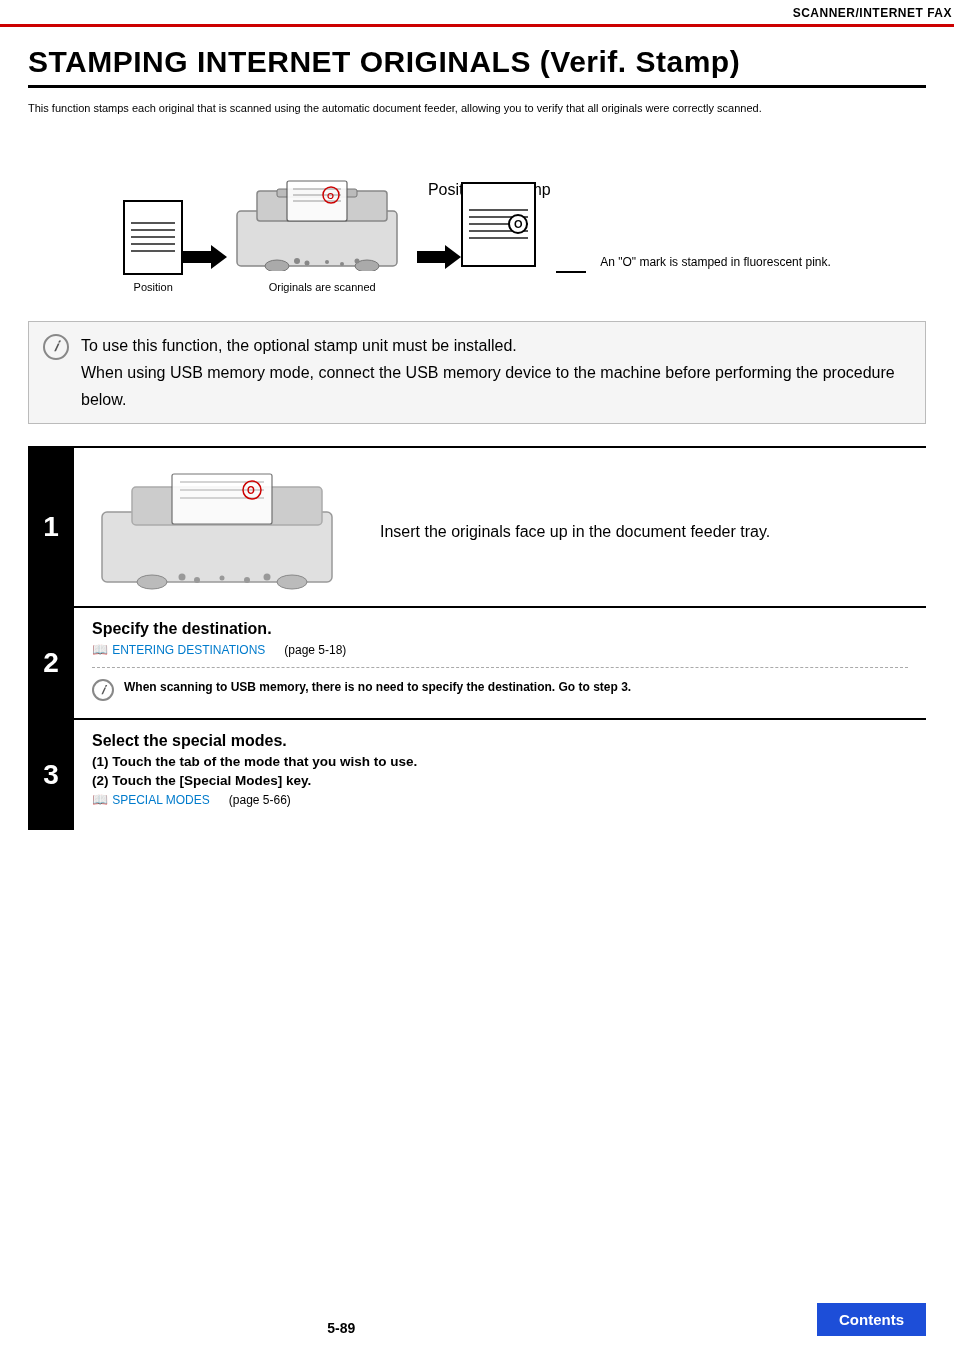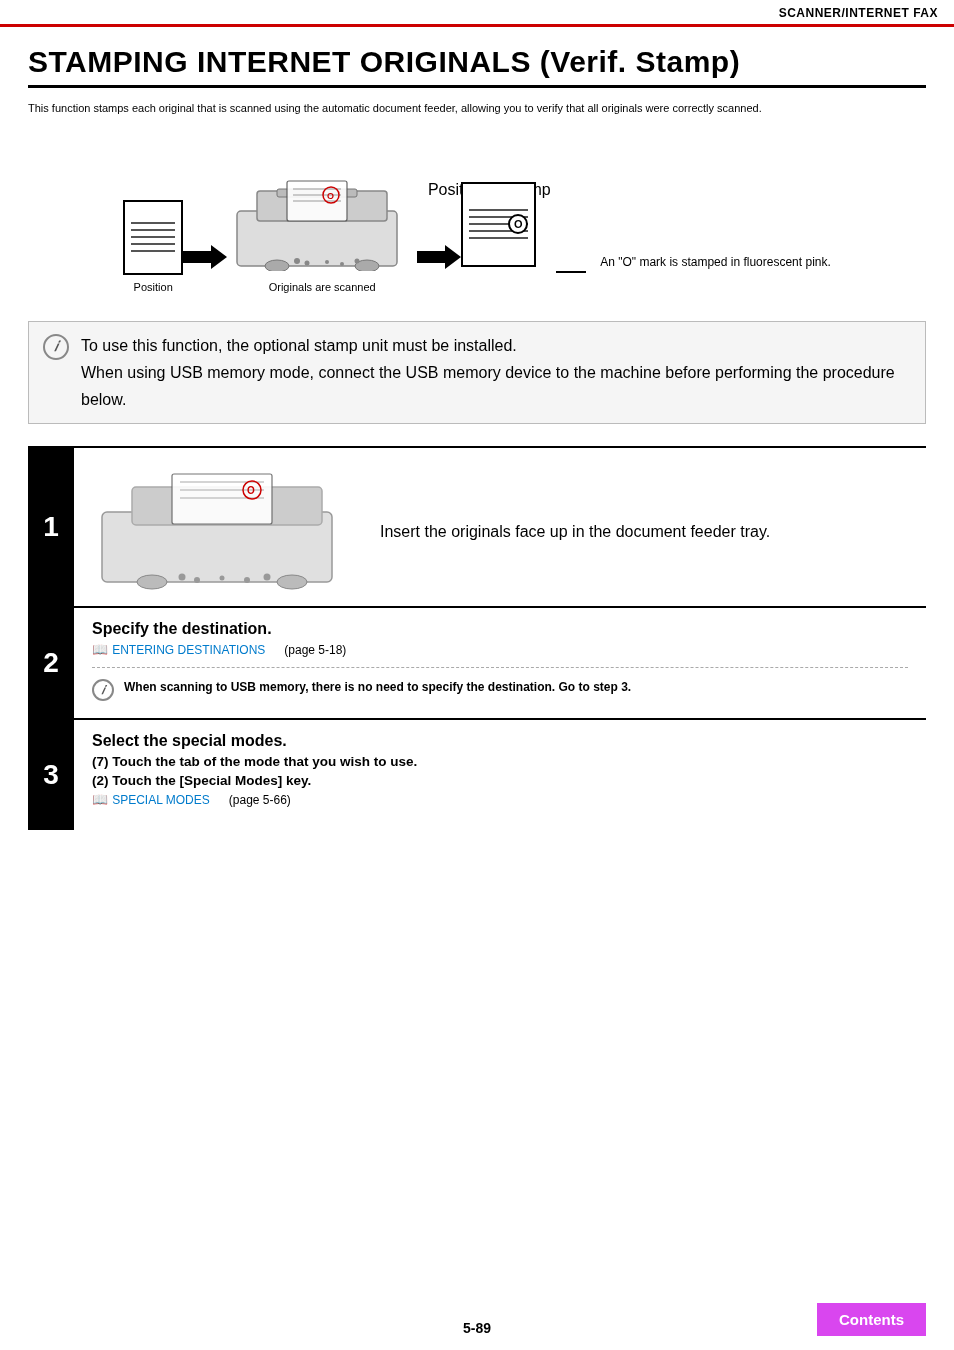--- a/index.html
+++ b/index.html
@@ -10,21 +10,21 @@
       font-family: Arial, Helvetica, sans-serif;
       font-size: 13px;
       color: #000;
       position: relative;
     }
 
     
     .header {
       display: flex;
       justify-content: flex-end;
-      padding: 6px 16px 4px 18px;
+      padding: 6px 2px 4px 18px;
       border-bottom: 3px solid #cc0000;
     }
     .header-title {
       font-size: 12px;
       font-weight: bold;
       letter-spacing: 0.5px;
     }
 
     
     .page-content {
@@ -248,26 +248,26 @@
       padding: 20px 28px 14px 28px;
       position: absolute;
       bottom: 0;
       left: 0;
       right: 0;
     }
 
     .page-number {
       font-size: 14px;
       font-weight: bold;
-      text-align: center;
+      text-align: left;
       flex: 1;
     }
 
     .contents-button {
-      background: #d946ef;
+      background: #1d4ed8;
       color: #fff;
       font-size: 15px;
       font-weight: bold;
       padding: 8px 22px;
       border: none;
       cursor: pointer;
     }
 
     .footer-spacer {
       flex: 1;
@@ -456,21 +456,21 @@
         <div class="sub-note-icon">𝑖</div>
         <div class="sub-note-text">When scanning to USB memory, there is no need to specify the destination. Go to step 3.</div>
       </div>
     </div>
   </div>
 
   <div class="step3-block">
     <div class="step-number-col">3</div>
     <div class="step3-inner">
       <div class="step-title">Select the special modes.</div>
-      <div class="step3-sub">(7)  Touch the tab of the mode that you wish to use.</div>
+      <div class="step3-sub">(1)  Touch the tab of the mode that you wish to use.</div>
       <div class="step3-sub">(2)  Touch the [Special Modes] key.</div>
       <div style="display:flex; align-items:center; gap:4px; margin-top:4px;">
         <span style="font-size:13px;">📖</span>
         <a class="step-link">
           <span>SPECIAL MODES</span>
           <span style="color:#000; margin-left:4px;">(page 5-66)</span>
         </a>
       </div>
     </div>
   </div>

